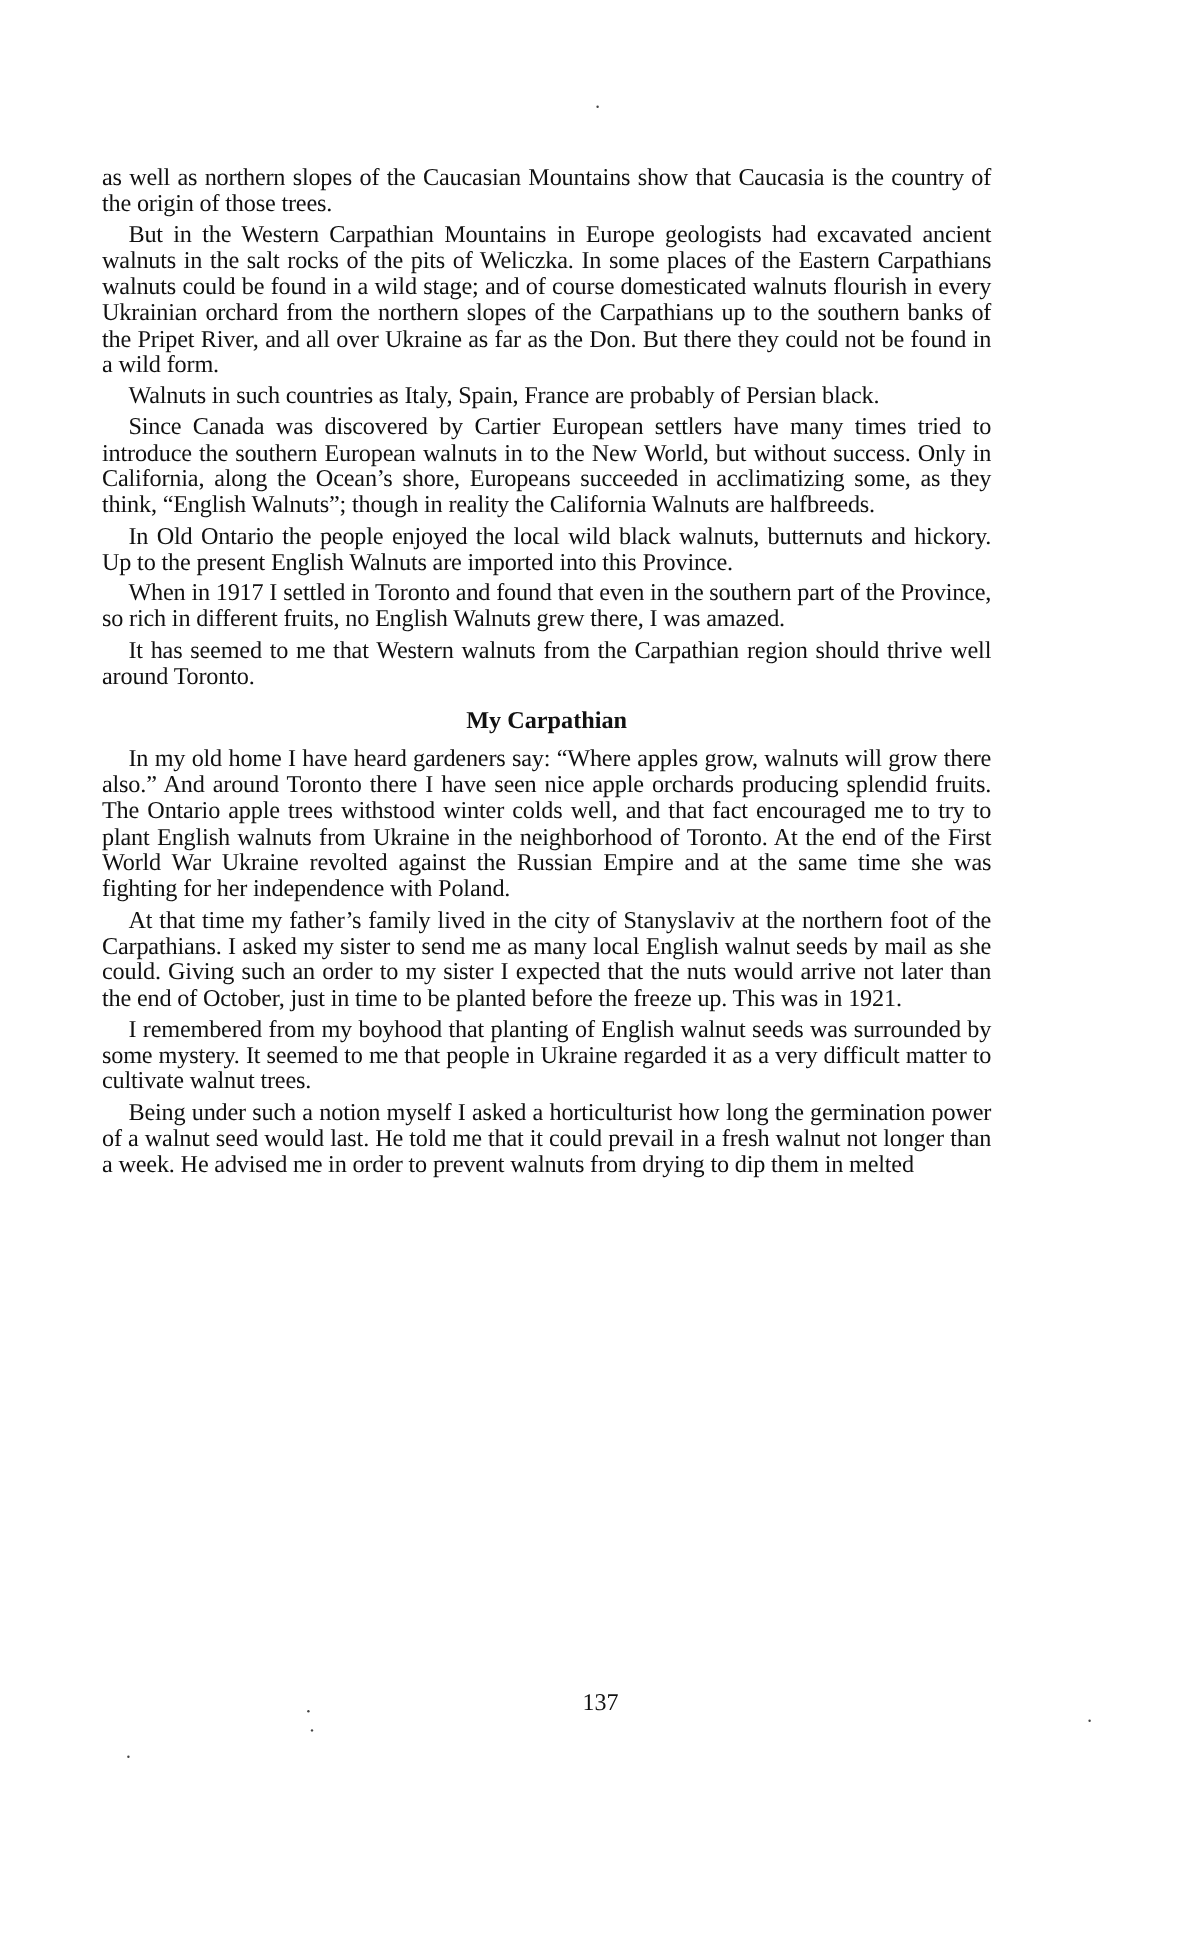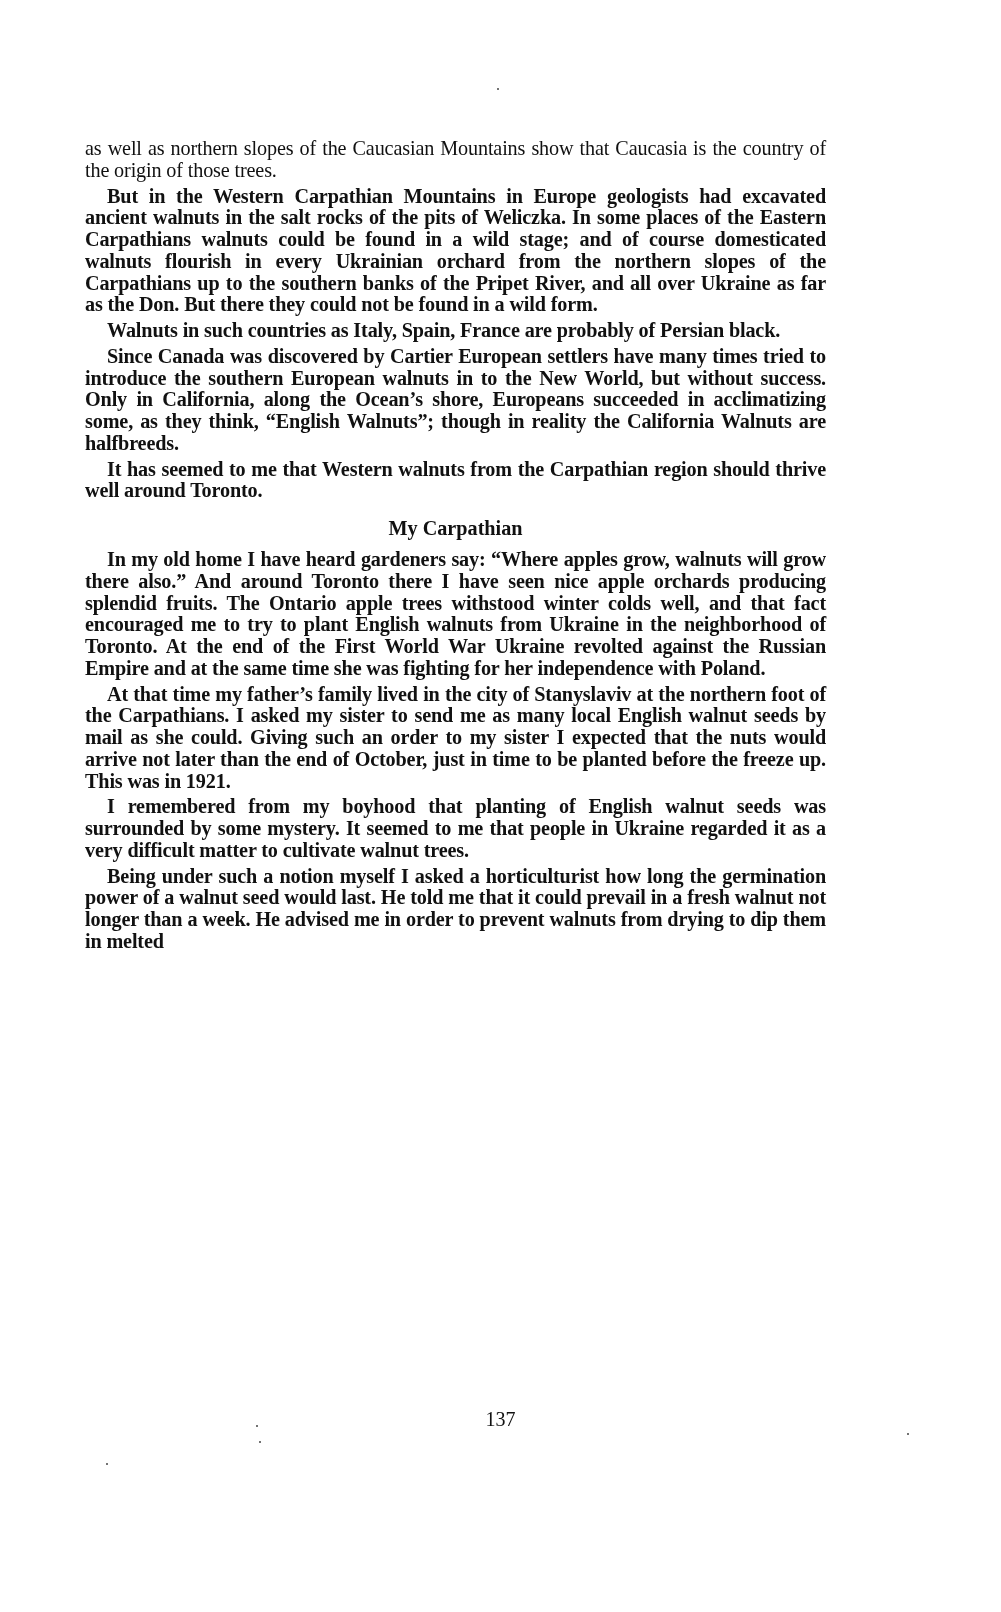--- a/index.html
+++ b/index.html
@@ -25,21 +25,20 @@
       margin: 4px;
       font-size: 20.2px;
       line-height: 21.75px;
       text-align: justify;
       text-indent: 0;
       hyphens: manual;
       letter-spacing: -0.15px;
     }
     .para.indent {
       text-indent: 22px;
-      font-weight: bold;
     }
     .heading {
       margin: 15px 0 10px 0;
       text-align: center;
       font-size: 20.2px;
       line-height: 22px;
       font-weight: bold;
     }
     .page-number {
       position: absolute;
@@ -60,20 +59,22 @@
     }
   </style>
 </head>
 <body>
 
 <div class="page">
   <p class="para">as well as northern slopes of the Caucasian Mountains show that Cau­casia is the country of the origin of those trees.</p>
   <p class="para indent">But in the Western Carpathian Mountains in Europe geologists had excavated ancient walnuts in the salt rocks of the pits of Weliczka. In some places of the Eastern Carpathians walnuts could be found in a wild stage; and of course domesticated walnuts flourish in every Ukrain­ian orchard from the northern slopes of the Carpathians up to the southern banks of the Pripet River, and all over Ukraine as far as the Don. But there they could not be found in a wild form.</p>
   <p class="para indent">Walnuts in such countries as Italy, Spain, France are probably of Persian black.</p>
   <p class="para indent">Since Canada was discovered by Cartier European settlers have many times tried to introduce the southern European walnuts in to the New World, but without success. Only in California, along the Ocean’s shore, Europeans succeeded in acclimatizing some, as they think, “Eng­lish Walnuts”; though in reality the California Walnuts are halfbreeds.</p>
+  <p class="para indent">In Old Ontario the people enjoyed the local wild black walnuts, butternuts and hickory. Up to the present English Walnuts are im­ported into this Province.</p>
+  <p class="para indent">When in 1917 I settled in Toronto and found that even in the south­ern part of the Province, so rich in different fruits, no English Walnuts grew there, I was amazed.</p>
   <p class="para indent">It has seemed to me that Western walnuts from the Carpathian region should thrive well around Toronto.</p>
 
   <h2 class="heading">My Carpathian</h2>
 
   <p class="para indent">In my old home I have heard gardeners say: “Where apples grow, walnuts will grow there also.” And around Toronto there I have seen nice apple orchards producing splendid fruits. The Ontario apple trees withstood winter colds well, and that fact encouraged me to try to plant English walnuts from Ukraine in the neighborhood of Toronto. At the end of the First World War Ukraine revolted against the Rus­sian Empire and at the same time she was fighting for her independence with Poland.</p>
   <p class="para indent">At that time my father’s family lived in the city of Stanyslaviv at the northern foot of the Carpathians. I asked my sister to send me as many local English walnut seeds by mail as she could. Giving such an order to my sister I expected that the nuts would arrive not later than the end of October, just in time to be planted before the freeze up. This was in 1921.</p>
   <p class="para indent">I remembered from my boyhood that planting of English walnut seeds was surrounded by some mystery. It seemed to me that people in Ukraine regarded it as a very difficult matter to cultivate walnut trees.</p>
   <p class="para indent">Being under such a notion myself I asked a horticulturist how long the germination power of a walnut seed would last. He told me that it could prevail in a fresh walnut not longer than a week. He advised me in order to prevent walnuts from drying to dip them in melted</p>
 </div>
 

